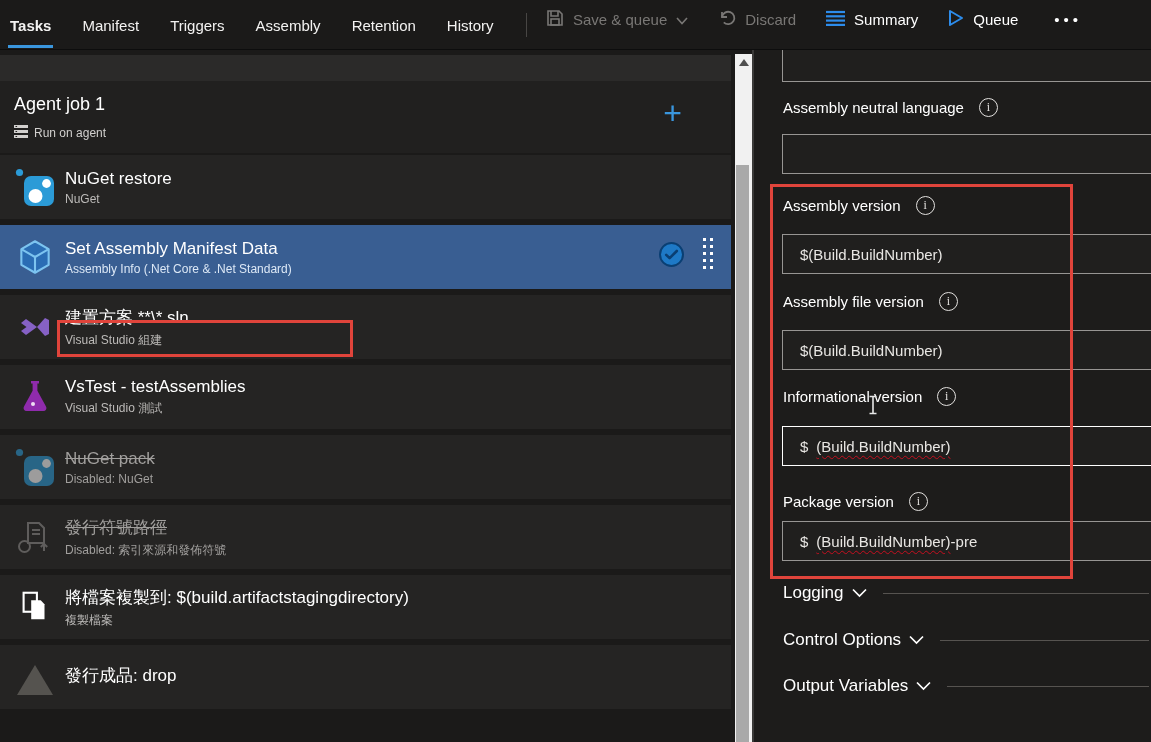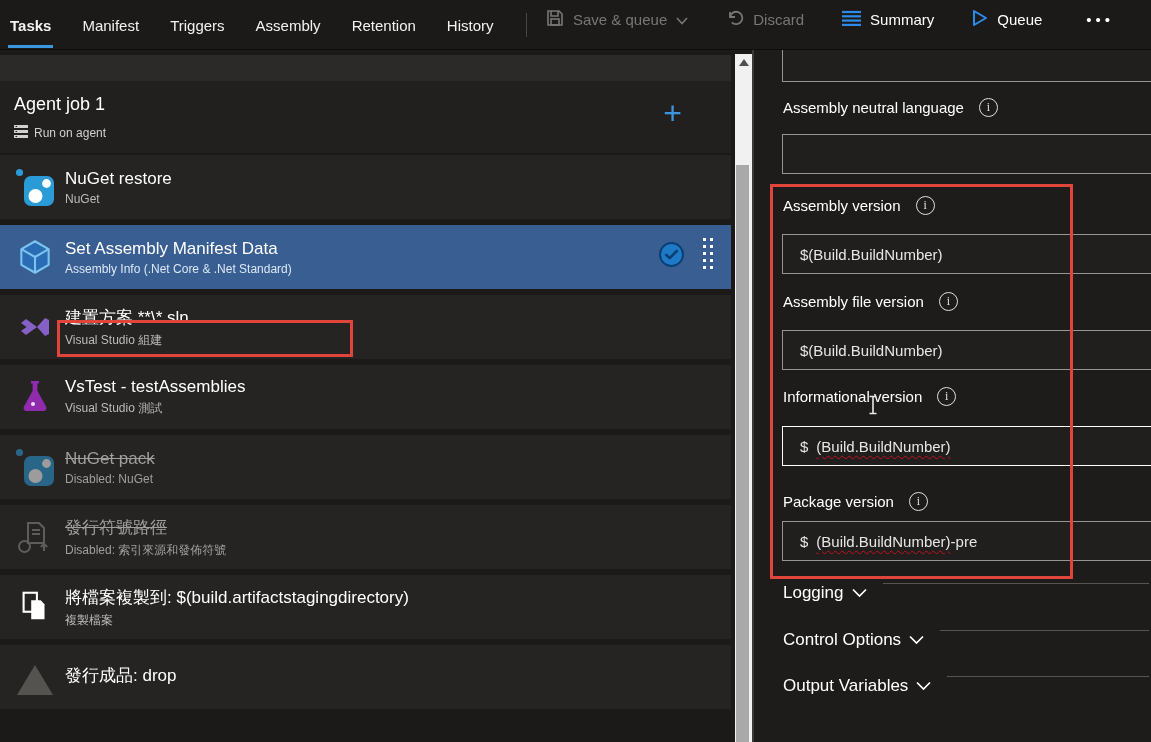--- a/index.html
+++ b/index.html
@@ -7,21 +7,21 @@
   body { font-family:"Liberation Sans","DejaVu Sans",sans-serif; }
   .screen { position:relative; width:1151px; height:742px; background:#1b1a19; overflow:hidden; color:#fff; }
 
   
   .topbar { position:absolute; left:0; top:0; width:1151px; height:50px; background:#1b1a19; border-bottom:1px solid #0d0d0d; z-index:30; }
   .tabs { position:absolute; left:10px; top:0; height:50px; display:flex; gap:31px; align-items:flex-end; }
   .tab { position:relative; font-size:15px; color:#f3f2f1; height:50px; display:flex; align-items:center; cursor:pointer; white-space:nowrap; }
   .tab.active { font-weight:bold; }
   .tab.active::after { content:""; position:absolute; left:-2px; right:-2px; bottom:2px; height:3px; background:#3a96dd; }
   .tb-divider { position:absolute; left:526px; top:13px; width:1px; height:24px; background:#484644; }
-  .actions { position:absolute; left:546px; top:0; height:38px; display:flex; gap:38px; align-items:center; }
+  .actions { position:absolute; left:546px; top:0; height:38px; display:flex; gap:30px; align-items:center; }
   .action { display:flex; align-items:center; gap:9px; font-size:15px; white-space:nowrap; cursor:pointer; }
   .action.disabled { color:#797775; cursor:default; }
   .action .lbl { display:inline-block; }
   .more-dots { font-size:15px; letter-spacing:4px; color:#fff; cursor:pointer; padding-left:6px; }
 
   
   .left-panel { position:absolute; left:0; top:50px; width:731px; height:692px; background:#1b1a19; }
   .left-strip { position:absolute; left:0; top:5px; width:731px; height:26px; background:#2b2a29; }
   .job-header { position:absolute; left:0; top:31px; width:731px; height:72px; background:#21201f; }
   .job-title { position:absolute; left:14px; top:13px; font-size:18px; color:#fff; }
@@ -51,21 +51,21 @@
   .panel-divider { position:absolute; left:752px; top:50px; width:2px; height:692px; background:#3b3a39; }
 
   
   .right-panel { position:absolute; left:754px; top:50px; width:397px; height:692px; background:#1d1c1b; }
   .fld-input { position:absolute; left:28px; width:420px; height:40px; background:#201f1e; border:1px solid #979593; display:flex; align-items:center; padding-left:17px; font-size:15px; color:#e8e6e3; cursor:text; white-space:nowrap; }
   .fld-input.partial { top:0; height:32px; border-top:none; }
   .fld-input.focused { border:1.5px solid #ffffff; }
   .fld-label { position:absolute; left:29px; display:flex; align-items:center; gap:15px; font-size:15px; color:#ffffff; white-space:nowrap; }
   .info-i { width:19px; height:19px; border:1.2px solid #e3e1df; border-radius:50%; display:inline-flex; align-items:center; justify-content:center; font-size:12px; font-family:"Liberation Serif",serif; color:#e3e1df; flex:none; cursor:pointer; }
   .wavy { text-decoration:underline; text-decoration-style:wavy; text-decoration-color:#c50f1f; text-decoration-thickness:1px; text-underline-offset:3px;padding-left:8px; }
-  .section-hd { position:absolute; left:29px; width:366px; display:flex; gap:8px; font-size:17px; color:#fff; cursor:pointer; }
+  .section-hd { position:absolute; left:29px; width:366px; display:flex; align-items:center; gap:8px; font-size:17px; color:#fff; cursor:pointer; }
   .section-hd .rule { flex:1; height:1px; background:#565350; margin-left:8px; }
 
   
   .anno { position:absolute; border:3px solid #e0443b; z-index:40; pointer-events:none; }
   .anno-left { left:57px; top:320px; width:296px; height:37px; }
   .anno-right { left:770px; top:184px; width:303px; height:395px; }
 
   
   .ibeam { position:absolute; left:867px; top:395px; z-index:50; pointer-events:none; }
 </style>

